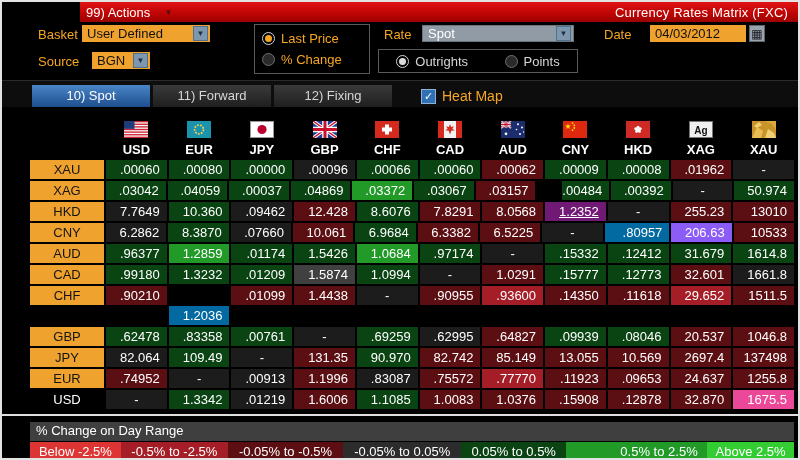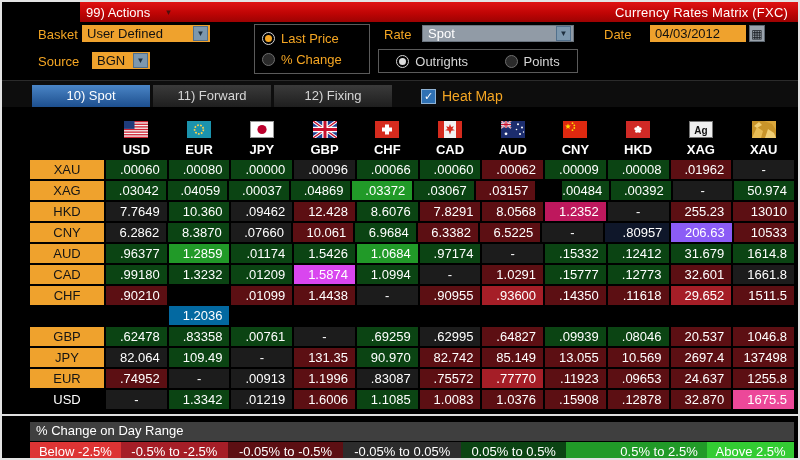--- a/index.html
+++ b/index.html
@@ -305,36 +305,36 @@
       </div>
       <div class="mrow">
         <div class="rowlabel">HKD</div>
         <div class="cell" style="background: rgb(28, 28, 28);">7.7649</div>
         <div class="cell" style="background: rgb(11, 68, 19);">10.360</div>
         <div class="cell" style="background: rgb(28, 28, 28);">.09462</div>
         <div class="cell" style="background: rgb(92, 15, 19);">12.428</div>
         <div class="cell" style="background: rgb(11, 68, 19);">8.6076</div>
         <div class="cell" style="background: rgb(92, 15, 19);">7.8291</div>
         <div class="cell" style="background: rgb(92, 15, 19);">8.0568</div>
-        <div class="cell" style="background: #be185d;">1.2352</div>
+        <div class="cell" style="background: #701a75; text-decoration: underline;">1.2352</div>
         <div class="cell dash" style="background: rgb(28, 28, 28);">-</div>
         <div class="cell" style="background: rgb(92, 15, 19);">255.23</div>
         <div class="cell" style="background: rgb(92, 15, 19);">13010</div>
       </div>
       <div class="mrow">
         <div class="rowlabel">CNY</div>
         <div class="cell" style="background: rgb(28, 28, 28);">6.2862</div>
         <div class="cell" style="background: rgb(11, 68, 19);">8.3870</div>
         <div class="cell" style="background: rgb(28, 28, 28);">.07660</div>
         <div class="cell" style="background: rgb(92, 15, 19);">10.061</div>
         <div class="cell" style="background: rgb(11, 68, 19);">6.9684</div>
         <div class="cell" style="background: rgb(92, 15, 19);">6.3382</div>
         <div class="cell" style="background: rgb(92, 15, 19);">6.5225</div>
         <div class="cell dash" style="background: rgb(28, 28, 28);">-</div>
-        <div class="cell" style="background: #0f172a; padding-left: 18px;">.80957</div>
+        <div class="cell" style="background: #0369a1; padding-left: 18px;">.80957</div>
         <div class="cell" style="background: #8b5cf6;">206.63</div>
         <div class="cell" style="background: rgb(92, 15, 19);">10533</div>
       </div>
       <div class="mrow">
         <div class="rowlabel">AUD</div>
         <div class="cell" style="background: rgb(11, 68, 19);">.96377</div>
         <div class="cell" style="background: rgb(33, 154, 40);">1.2859</div>
         <div class="cell" style="background: rgb(11, 68, 19);">.01174</div>
         <div class="cell" style="background: rgb(11, 68, 19);">1.5426</div>
         <div class="cell" style="background: rgb(33, 154, 40);">1.0684</div>
@@ -343,21 +343,21 @@
         <div class="cell" style="background: rgb(11, 68, 19);">.15332</div>
         <div class="cell" style="background: rgb(11, 68, 19);">.12412</div>
         <div class="cell" style="background: rgb(11, 68, 19);">31.679</div>
         <div class="cell" style="background: rgb(11, 68, 19);">1614.8</div>
       </div>
       <div class="mrow">
         <div class="rowlabel">CAD</div>
         <div class="cell" style="background: rgb(11, 68, 19);">.99180</div>
         <div class="cell" style="background: rgb(11, 68, 19);">1.3232</div>
         <div class="cell" style="background: rgb(11, 68, 19);">.01209</div>
-        <div class="cell" style="background: #d946ef;">1.5874</div>
+        <div class="cell" style="background: #404040;">1.5874</div>
         <div class="cell" style="background: rgb(11, 68, 19);">1.0994</div>
         <div class="cell dash" style="background: rgb(28, 28, 28);">-</div>
         <div class="cell" style="background: rgb(92, 15, 19);">1.0291</div>
         <div class="cell" style="background: rgb(11, 68, 19);">.15777</div>
         <div class="cell" style="background: rgb(11, 68, 19);">.12773</div>
         <div class="cell" style="background: rgb(92, 15, 19);">32.601</div>
         <div class="cell" style="background: rgb(28, 28, 28);">1661.8</div>
       </div>
       <div class="mrow">
         <div class="rowlabel">CHF</div>

